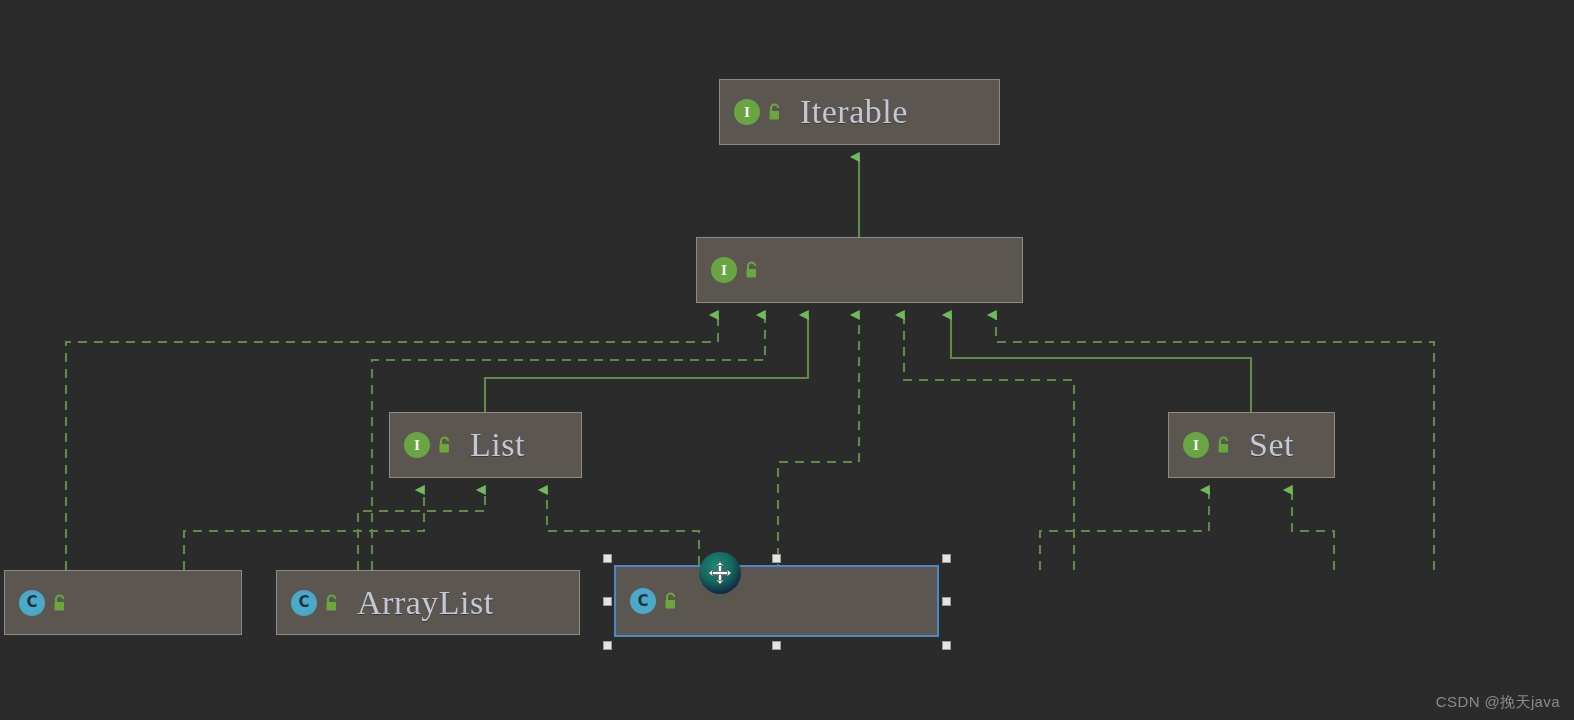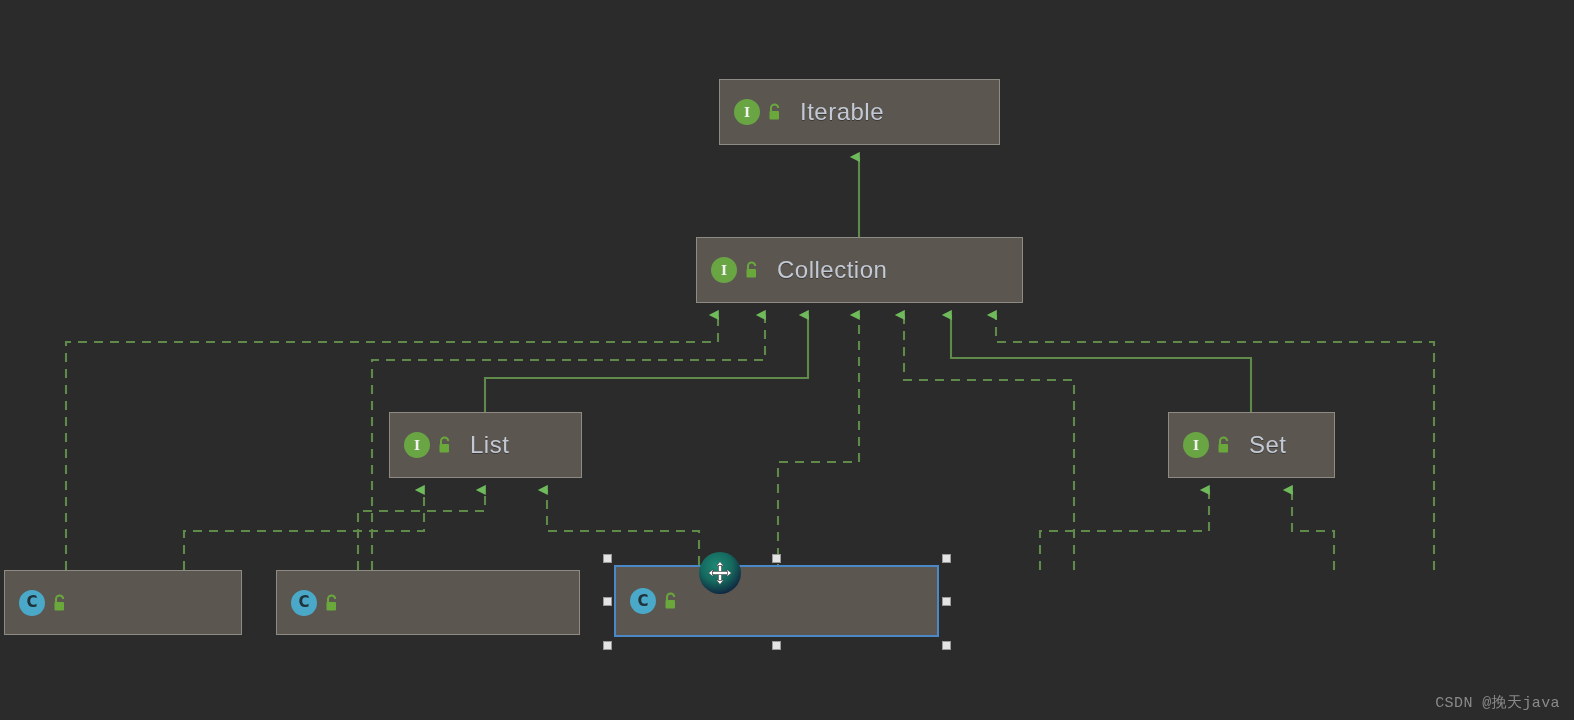--- a/index.html
+++ b/index.html
@@ -40,23 +40,23 @@
   }
 
   .node .glyphs {
     display: flex;
     align-items: center;
     flex: 0 0 auto;
   }
 
   .node .label {
     color: #c3c9d4;
-    font-size: 24px;
+    font-size: 34px;
     letter-spacing: 0.5px;
-    font-family: Liberation Sans, sans-serif;
+    font-family: Liberation Serif, serif;
     white-space: nowrap;
     margin-left: 16px;
     text-shadow: 0 1px 0 rgba(0,0,0,0.35);
   }
 
   
   .ico-iface {
     width: 26px; height: 26px;
     border-radius: 50%;
     background: #6aa544;
@@ -121,21 +121,21 @@
     justify-content: center;
   }
 
   
   #watermark {
     position: absolute;
     right: 14px;
     bottom: 8px;
     color: #8a8a8a;
     font-size: 15px;
-    font-family: Liberation Mono, monospace;
+    font-family: Liberation Sans, sans-serif;
     z-index: 15;
     letter-spacing: 0.4px;
   }
 </style>
 </head>
 <body>
 
 <div id="canvas">
 
   <svg id="edges" viewBox="0 0 1574 720" width="1574" height="720">
@@ -195,21 +195,20 @@
   <div class="node" style="left:696px; top:237px; width:327px; height:66px;">
     <span class="glyphs">
       <span class="ico-iface">I</span>
       <span class="ico-lock">
         <svg width="18" height="20" viewBox="0 0 18 20">
           <path d="M5 9 V6 a3.6 3.6 0 0 1 7.2 0" fill="none" stroke="#6aa83c" stroke-width="2"></path>
           <rect x="3.5" y="9" width="9.5" height="8.5" rx="1" fill="#6aa83c"></rect>
         </svg>
       </span>
     </span>
-    <span class="label">Collection</span>
   </div>
 
   <div class="node" style="left:389px; top:412px; width:193px; height:66px;">
     <span class="glyphs">
       <span class="ico-iface">I</span>
       <span class="ico-lock">
         <svg width="18" height="20" viewBox="0 0 18 20">
           <path d="M5 9 V6 a3.6 3.6 0 0 1 7.2 0" fill="none" stroke="#6aa83c" stroke-width="2"></path>
           <rect x="3.5" y="9" width="9.5" height="8.5" rx="1" fill="#6aa83c"></rect>
         </svg>
@@ -246,20 +245,21 @@
   <div class="node" style="left:276px; top:570px; width:304px; height:65px;">
     <span class="glyphs">
       <span class="ico-class">C</span>
       <span class="ico-lock">
         <svg width="18" height="20" viewBox="0 0 18 20">
           <path d="M5 9 V6 a3.6 3.6 0 0 1 7.2 0" fill="none" stroke="#6aa83c" stroke-width="2"></path>
           <rect x="3.5" y="9" width="9.5" height="8.5" rx="1" fill="#6aa83c"></rect>
         </svg>
       </span>
     </span>
+    <span class="label">ArrayList</span>
   </div>
 
   <div class="node selected" style="left:614px; top:565px; width:325px; height:72px;">
     <span class="glyphs">
       <span class="ico-class">C</span>
       <span class="ico-lock">
         <svg width="18" height="20" viewBox="0 0 18 20">
           <path d="M5 9 V6 a3.6 3.6 0 0 1 7.2 0" fill="none" stroke="#6aa83c" stroke-width="2"></path>
           <rect x="3.5" y="9" width="9.5" height="8.5" rx="1" fill="#6aa83c"></rect>
         </svg>

